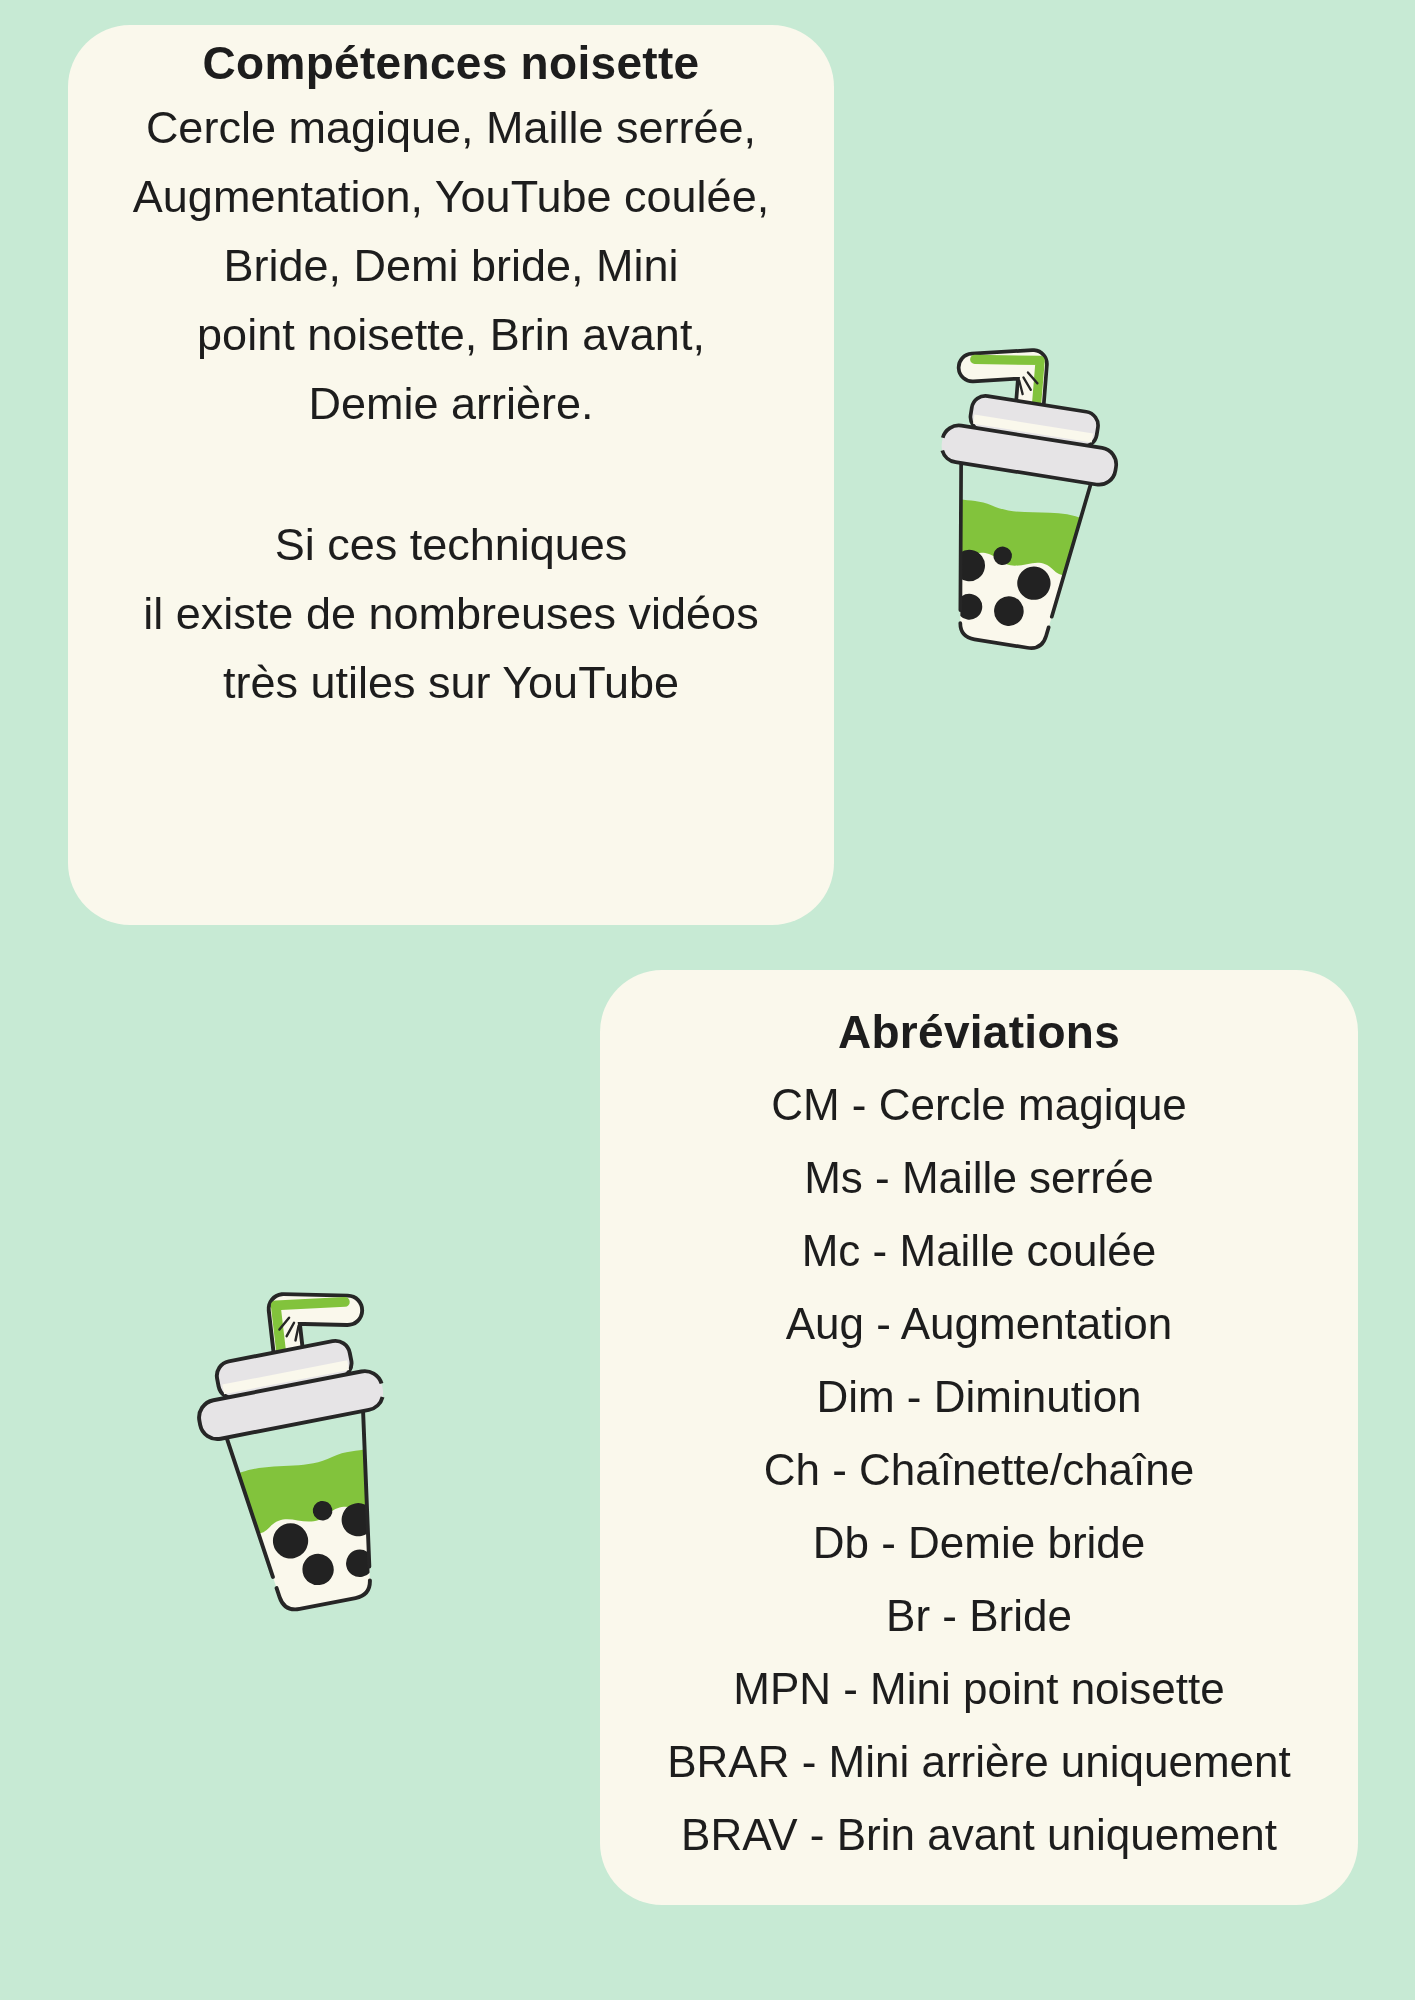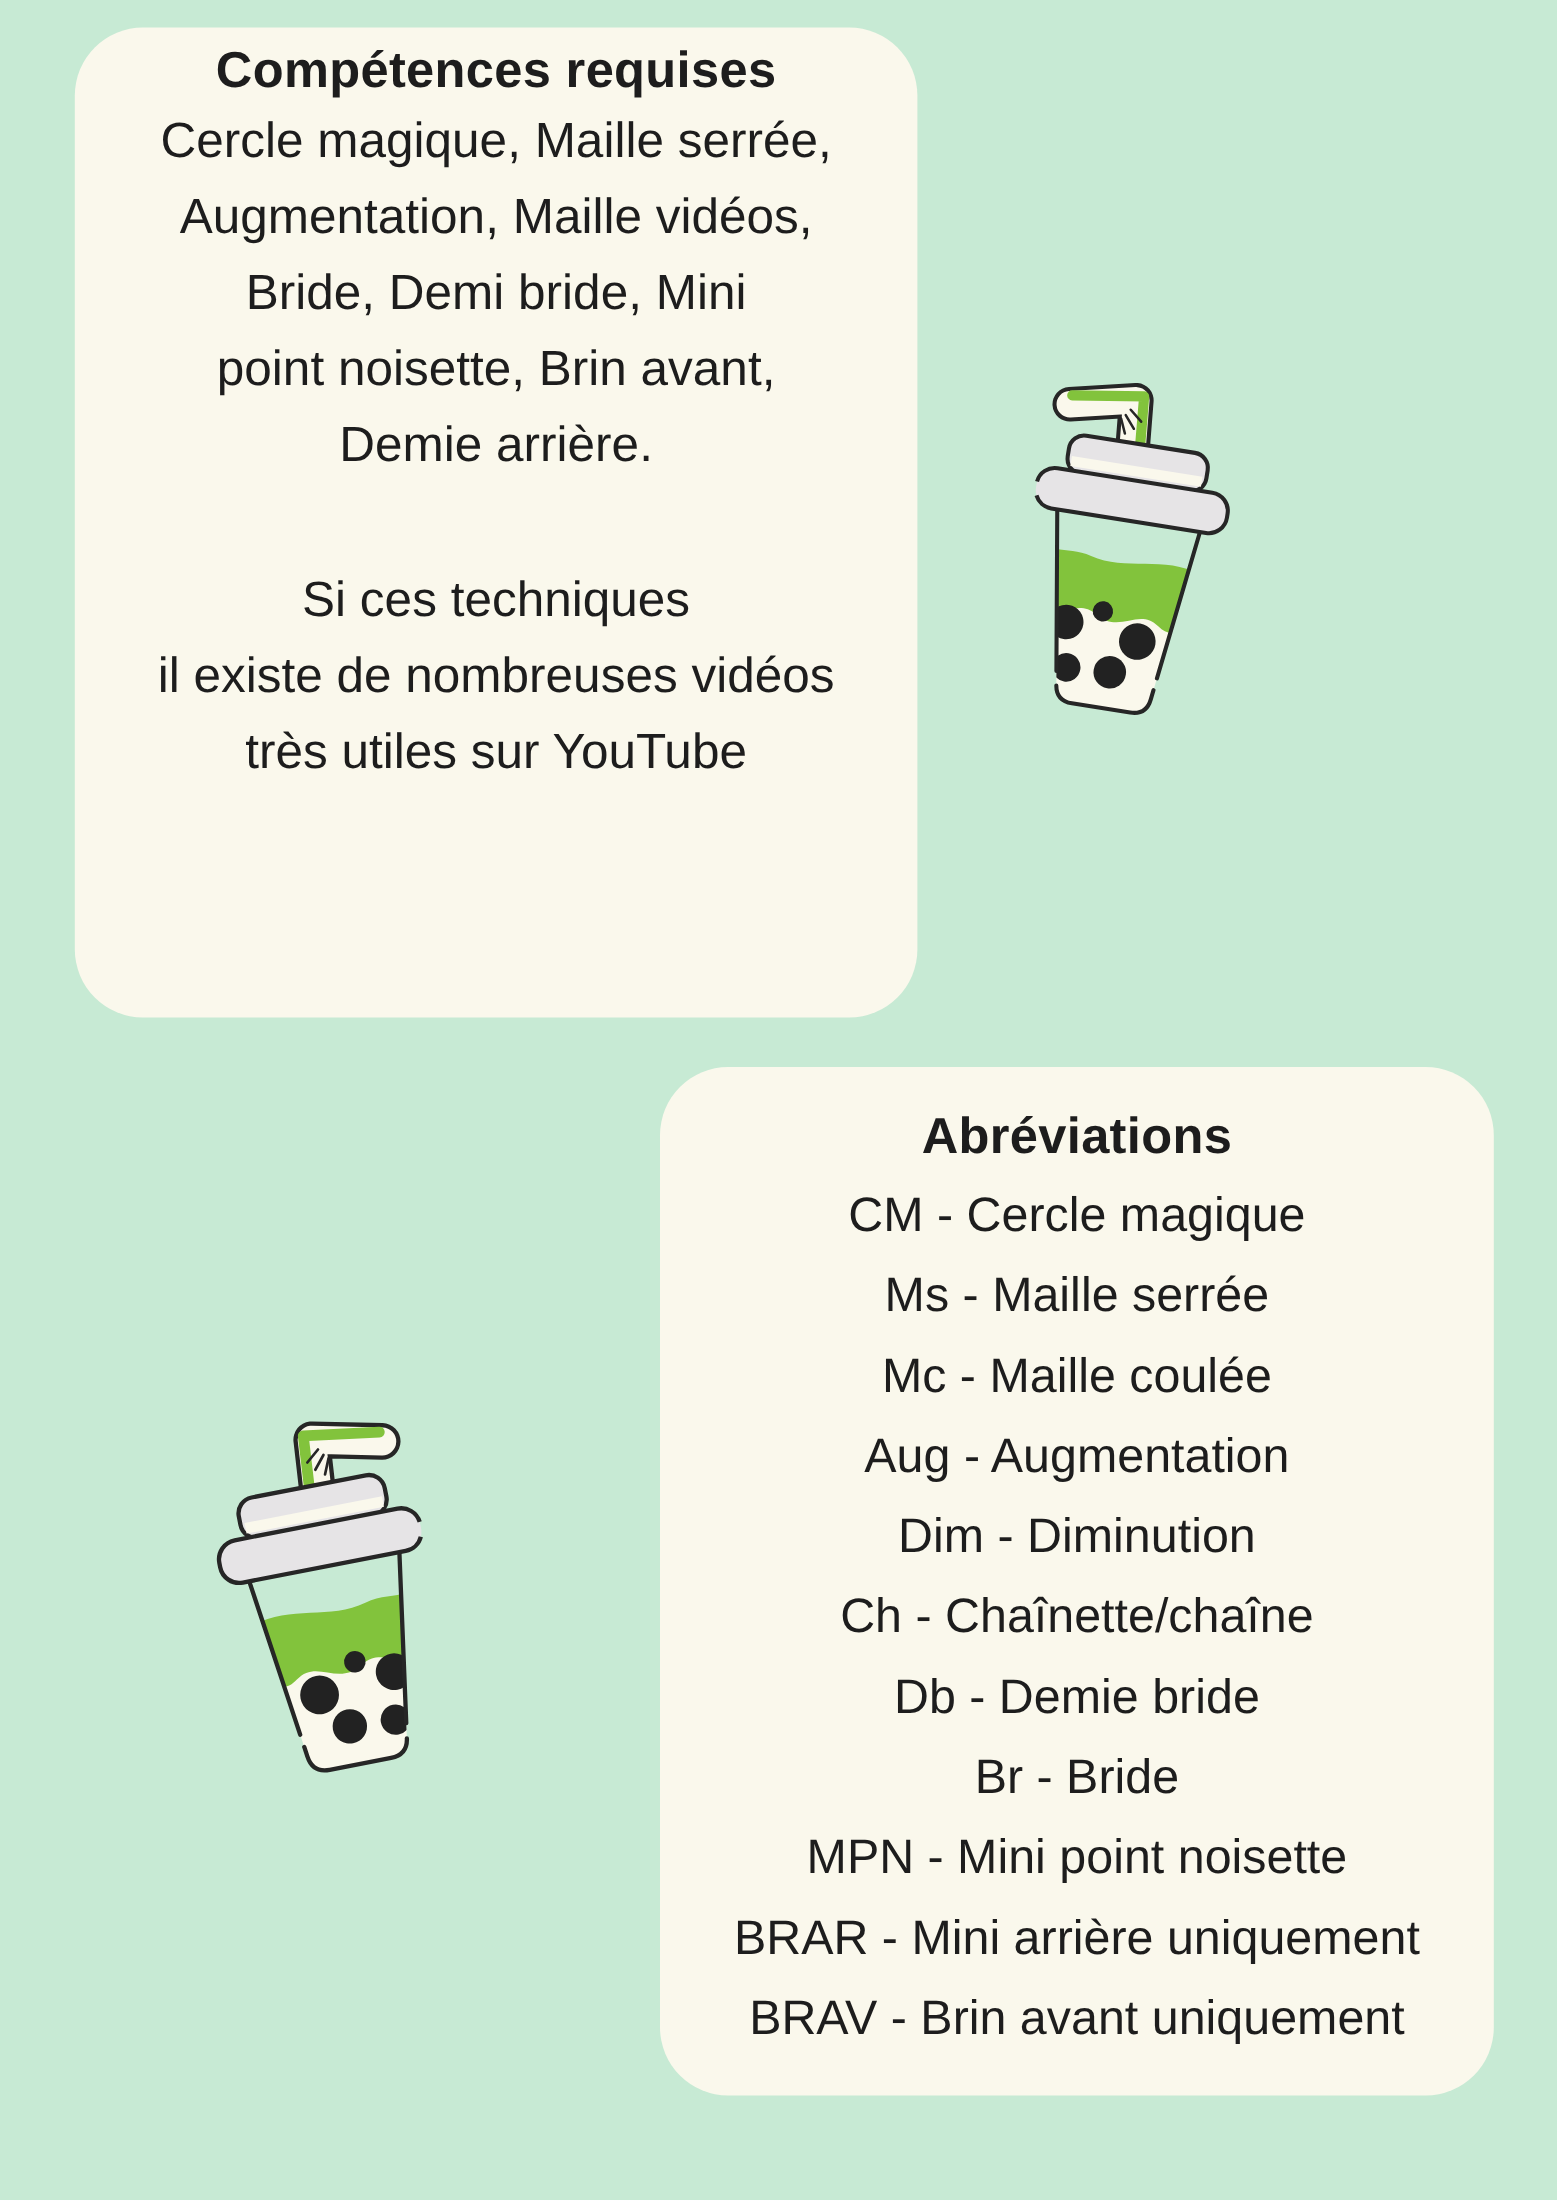--- a/index.html
+++ b/index.html
@@ -75,24 +75,24 @@
         <path d="M52,166 L74,336 Q76,352 92,352 L150,352 Q166,352 168,336 L194,166" fill="none" stroke="#262626" stroke-width="4" stroke-dasharray="150 12 120 14 600" stroke-linecap="round"></path>
 
         <rect x="54" y="90" width="138" height="38" rx="15" fill="#e6e4e6" stroke="#262626" stroke-width="4" stroke-dasharray="210 14 600"></rect>
         <rect x="58" y="112" width="130" height="10" fill="#faf8ec"></rect>
         <rect x="28" y="126" width="190" height="40" rx="18" fill="#e6e4e6" stroke="#262626" stroke-width="4" stroke-dasharray="180 14 500"></rect>
       </g>
     </defs>
   </svg>
 
   <div class="card card-skills">
-    <div class="card-title">Compétences requises</div>
+    <div class="card-title">Compétences noisette</div>
     <div>
       <div class="line">Cercle magique, Maille serrée,</div>
-      <div class="line">Augmentation, Maille vidéos,</div>
+      <div class="line">Augmentation, YouTube coulée,</div>
       <div class="line">Bride, Demi bride, Mini</div>
       <div class="line">point noisette, Brin avant,</div>
       <div class="line">Demie arrière.</div>
     </div>
     <div class="spacer"></div>
     <div>
       <div class="line">Si ces techniques</div>
       <div class="line">il existe de nombreuses vidéos</div>
       <div class="line">très utiles sur YouTube</div>
     </div>

